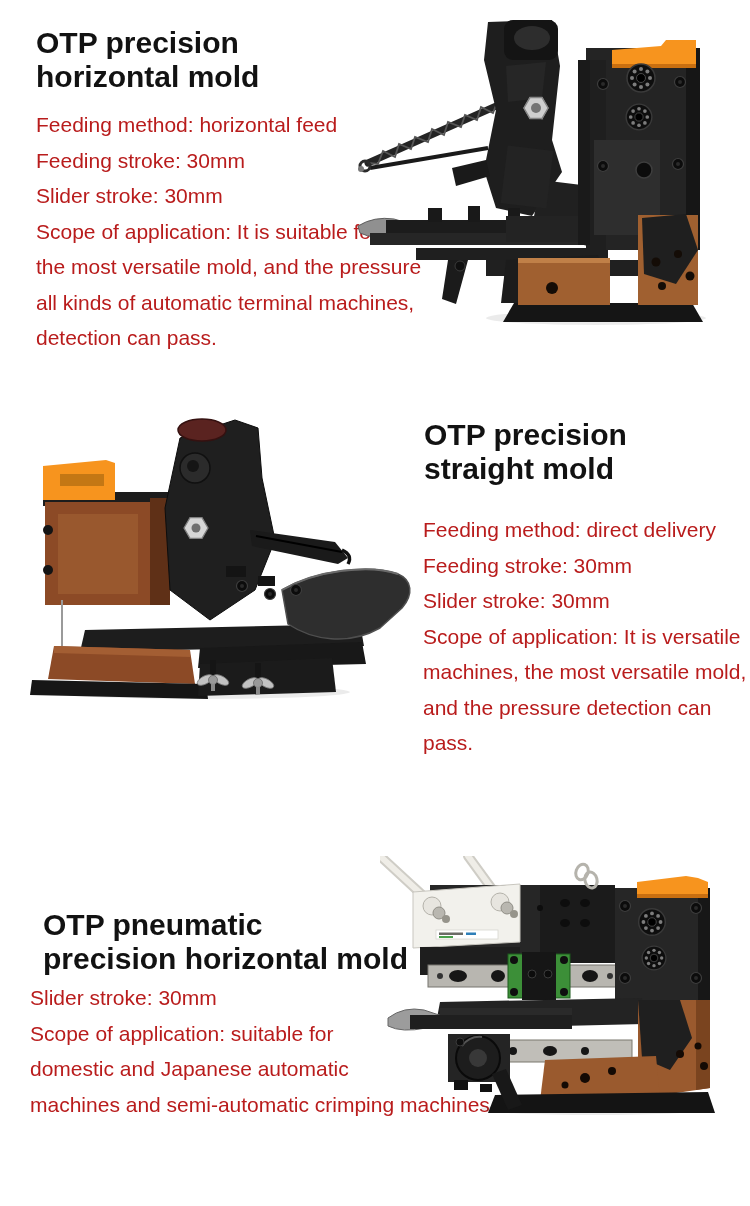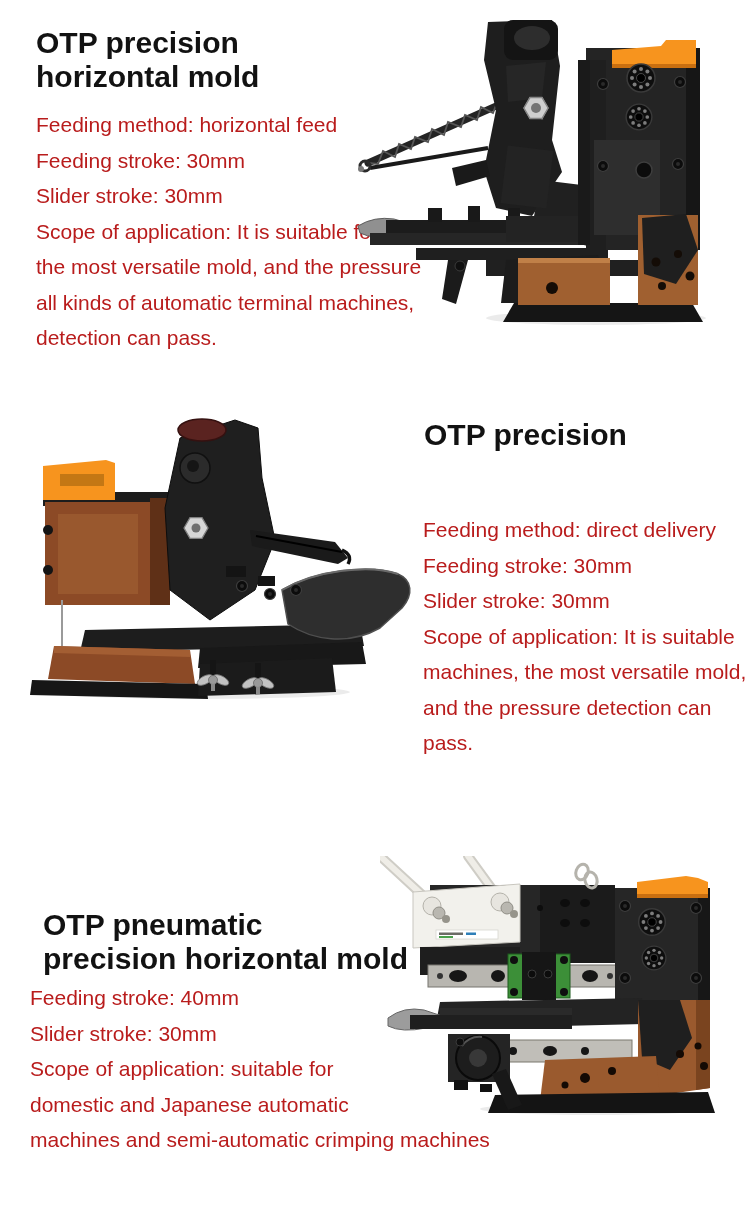--- a/index.html
+++ b/index.html
@@ -133,26 +133,27 @@
           <circle cx="334" cy="256" r="4.5" fill="#140c06"></circle>
           <circle cx="306" cy="266" r="4" fill="#140c06"></circle>
         </g>
       </svg>
     </div>
   </section>
 
   <section>
     <h2 class="sec-title" style="left:424px;top:418px;margin:0">
       <div>OTP precision</div>
+      <div>straight mold</div>
     </h2>
     <div class="specs" style="left:423px;top:512px">
       <div>Feeding method: direct delivery</div>
       <div>Feeding stroke: 30mm</div>
       <div>Slider stroke: 30mm</div>
-      <div>Scope of application: It is suitable</div>
+      <div>Scope of application: It is versatile</div>
       <div>machines, the most versatile mold,</div>
       <div>and the pressure detection can</div>
       <div>pass.</div>
     </div>
 
     <div class="photo" style="left:30px;top:418px">
       <svg width="385" height="282" viewBox="0 0 385 282">
         <ellipse cx="170" cy="274" rx="150" ry="7" fill="#000" opacity="0.08"></ellipse>
 
         <g>
@@ -204,21 +205,20 @@
       </svg>
     </div>
   </section>
 
   <section>
     <h2 class="sec-title" style="left:31px;top:896px;margin:12px">
       <div>OTP pneumatic</div>
       <div>precision horizontal mold</div>
     </h2>
     <div class="specs" style="left:30px;top:980px">
-      <div>Feeding stroke: 40mm</div>
       <div>Slider stroke: 30mm</div>
       <div>Scope of application: suitable for</div>
       <div>domestic and Japanese automatic</div>
       <div>machines and semi-automatic crimping machines</div>
     </div>
 
     <div class="photo" style="left:380px;top:856px">
       <svg width="335" height="260" viewBox="0 0 335 260">
         <ellipse cx="215" cy="253" rx="115" ry="6" fill="#000" opacity="0.08"></ellipse>
 

